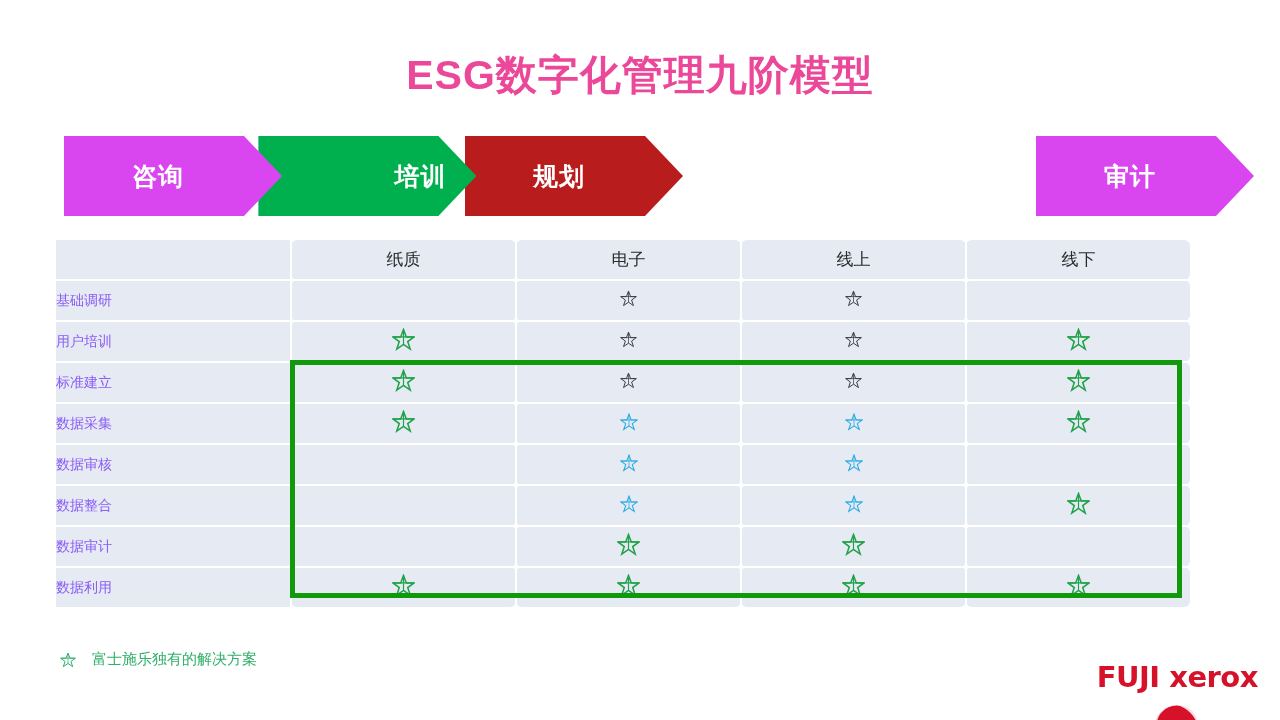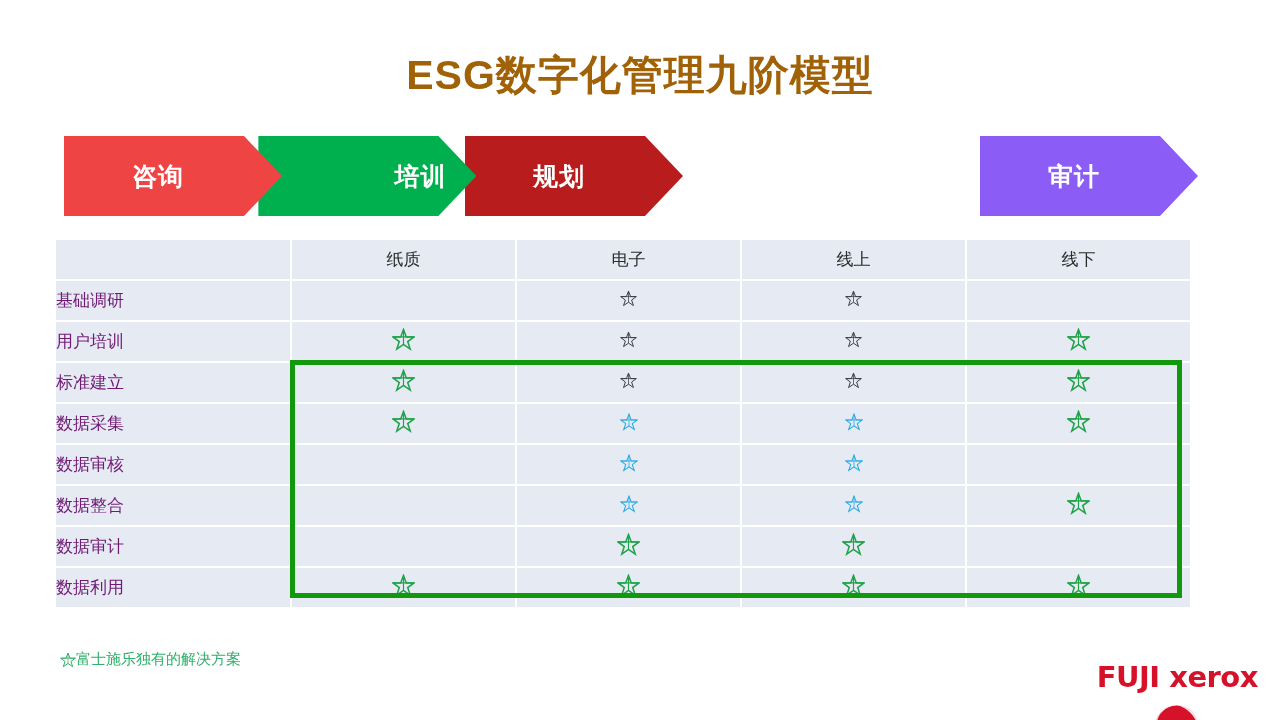--- a/index.html
+++ b/index.html
@@ -17,21 +17,21 @@
 
   
   #slide-title {
     position: absolute;
     top: 48px;
     left: 0;
     width: 1280px;
     text-align: center;
     font-size: 41px;
     font-weight: bold;
-    color: #a16207;
+    color: #ec4899;
     letter-spacing: 1px;
   }
 
   
   #process-row {
     position: absolute;
     top: 136px;
     left: 64px;
     width: 1160px;
     height: 80px;
@@ -68,32 +68,32 @@
     border-bottom: 2px solid #ffffff;
     height: 39px;
     padding: 0;
     font-weight: normal;
   }
   #matrix-table tr td:last-child,
   #matrix-table tr th:last-child { border-right: none; }
   #matrix-table tr:last-child td { border-bottom: none; }
 
   .col-label  { width: 234px; }
-  .col-data   { width: 223px; }
+  .col-data   { width: 223px; border-radius: 6px; }
 
   .hdr-cell {
     text-align: center;
     font-size: 17px;
     color: #2a2a2a;
   }
   .row-label {
     text-align: left;
     padding-left: 8px;
-    font-size: 17px;
-    color: #701a75;
+    font-size: 14px;
+    color: #8b5cf6;
   }
   .cell-star { text-align: center; vertical-align: middle; }
 
   
   .star { display: inline-block; line-height: 1; }
   .star svg { display: block; }
 
   
   #highlight-box {
     position: absolute;
@@ -106,21 +106,21 @@
     pointer-events: none;
   }
 
   
   #footnote {
     position: absolute;
     left: 60px;
     top: 650px;
     display: flex;
     align-items: center;
-    gap: 0;
+    gap: 16px;
     color: #2FAF6A;
     font-size: 15px;
   }
 
   
   #logo {
     position: absolute;
     right: 22px;
     top: 660px;
     display: flex;
@@ -135,30 +135,30 @@
     letter-spacing: -0.5px;
     font-family: "DejaVu Sans", sans-serif;
   }
 </style>
 </head>
 <body>
 
 <div id="slide-title">ESG数字化管理九阶模型</div>
 
 <div id="process-row">
-    <div class="chevron" style="left: 0px; width: 218px; background: #ef4444; z-index: 6;">
+    <div class="chevron" style="left: 0px; width: 218px; background: #d946ef; z-index: 6;">
       <span>咨询</span>
     </div>
     <div class="chevron" style="left: 194.4px; width: 218px; background: rgb(0, 176, 79); z-index: 5; justify-content: flex-end;">
       <span>培训</span>
     </div>
     <div class="chevron" style="left: 401px; width: 218px; background: #b91c1c; z-index: 4;">
       <span>规划</span>
     </div>
-    <div class="chevron" style="left: 916px; width: 218px; background: #8b5cf6; z-index: 1;">
+    <div class="chevron" style="left: 972px; width: 218px; background: #d946ef; z-index: 1;">
       <span>审计</span>
     </div>
   </div>
 
 <table id="matrix-table">
   <thead>
     <tr>
       <th class="col-label hdr-cell"></th>
       <th class="col-data hdr-cell">纸质</th>
       <th class="col-data hdr-cell">电子</th>

